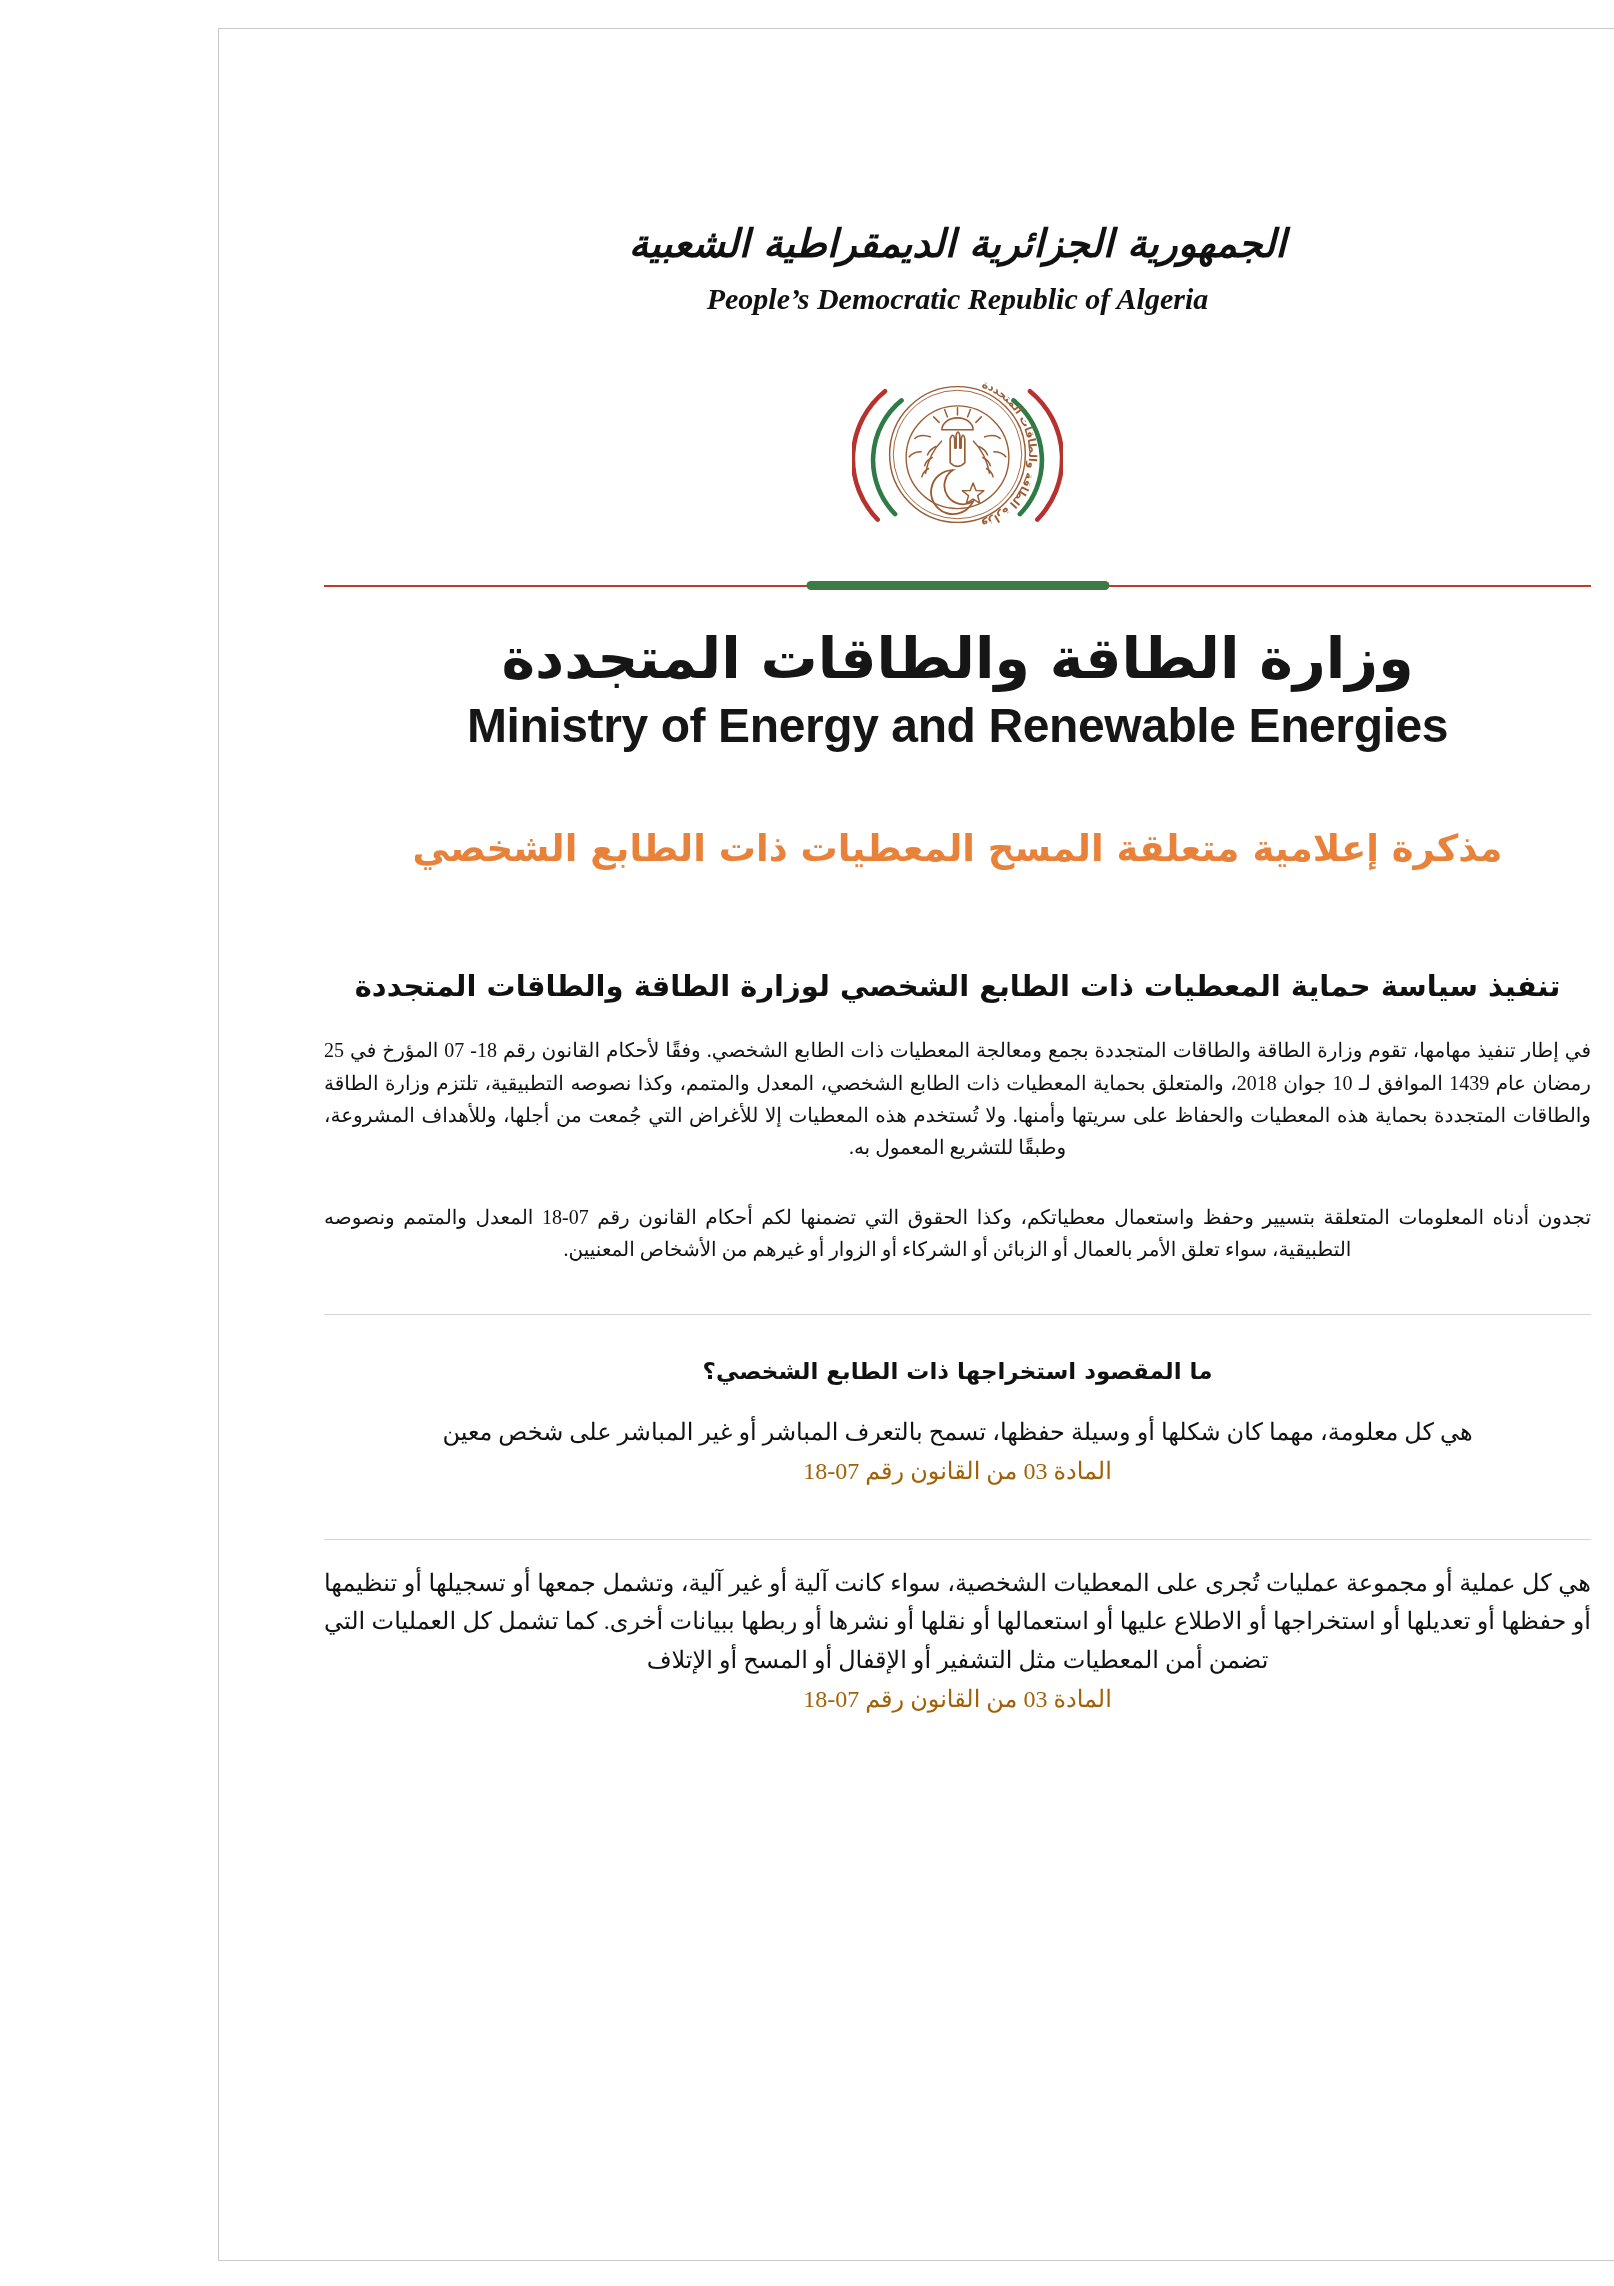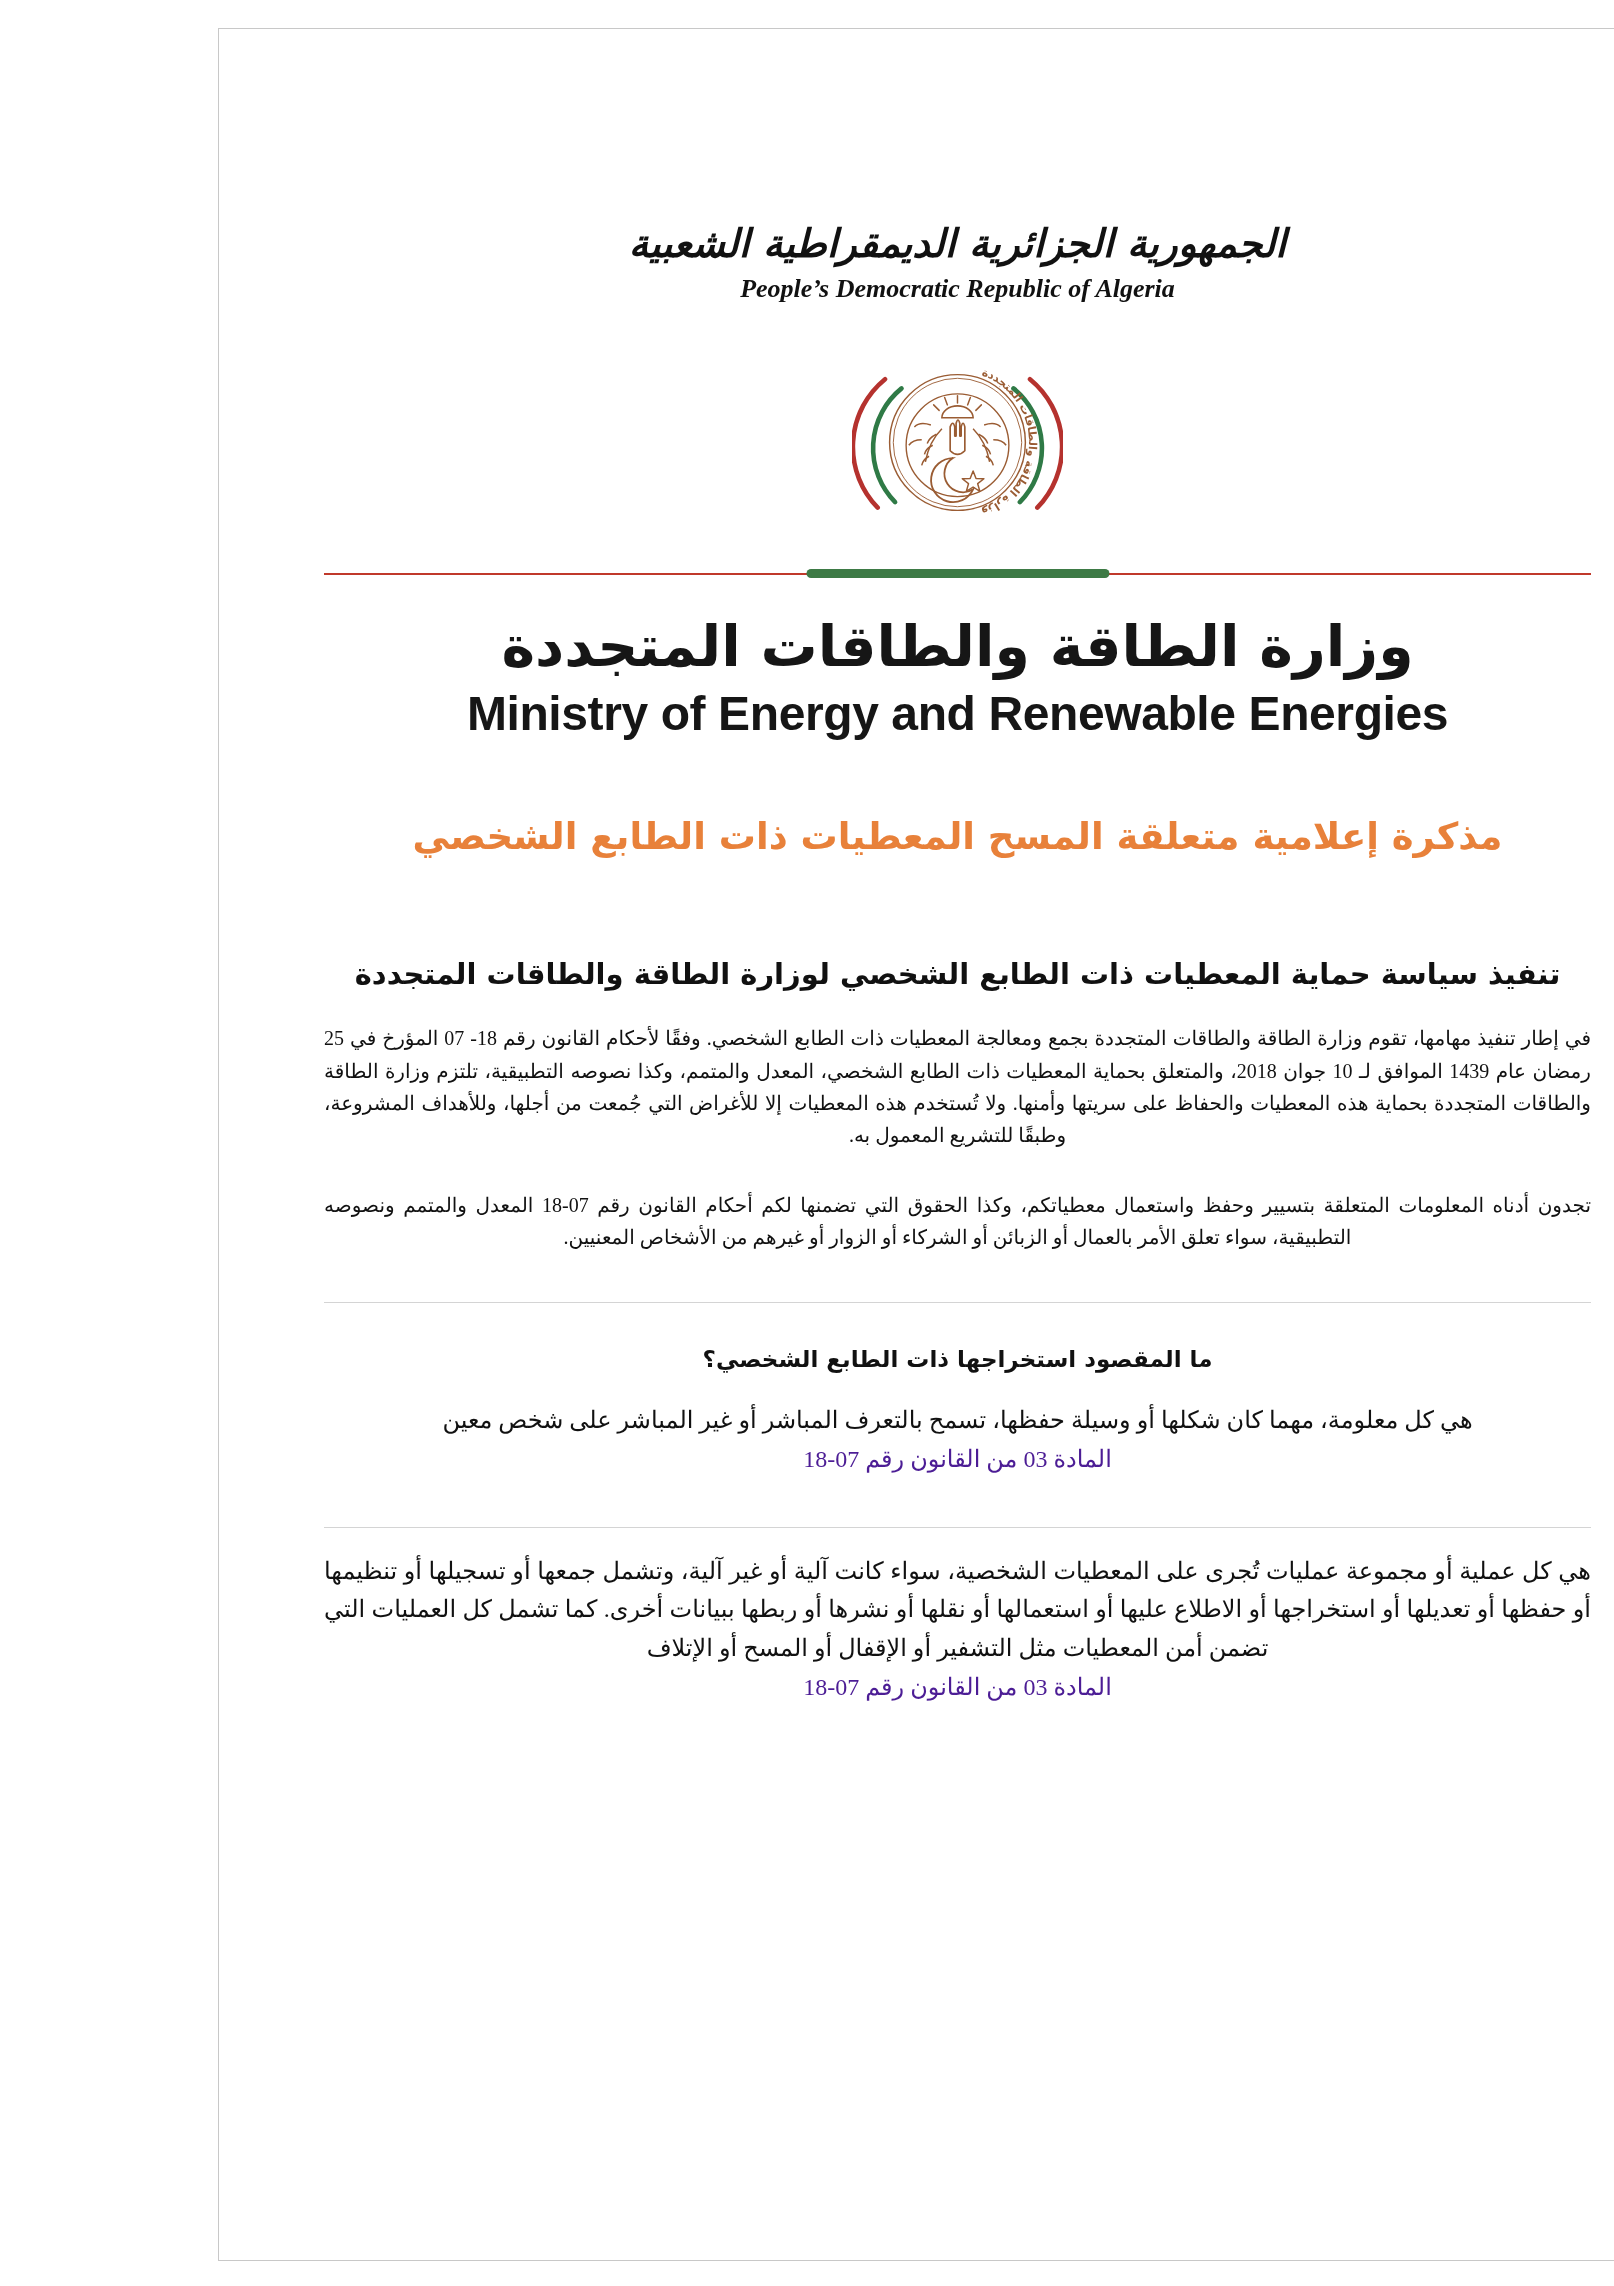--- a/index.html
+++ b/index.html
@@ -50,25 +50,25 @@
     font-style: italic;
     font-weight: 600;
     color: #111111;
     line-height: 1.15;
     letter-spacing: 0.5px;
     direction: rtl;
   }
 
   .republic-en {
     font-family: "Liberation Serif", "DejaVu Serif", serif;
-    font-size: 26px;
+    font-size: 30px;
     font-style: italic;
     font-weight: 700;
     color: #111111;
-    margin-top: 9px;
+    margin-top: 17px;
     direction: ltr;
     text-align: center;
   }
 
   
   .emblem-wrap {
     display: flex;
     justify-content: center;
     align-items: center;
     margin-top: 33px;
@@ -200,21 +200,21 @@
     line-height: 1.62;
     text-align: justify;
     text-align-last: center;
     direction: rtl;
     margin-top: 24px;
   }
 
   .ref-line {
     font-family: "Liberation Serif", "DejaVu Serif", serif;
     font-size: 24px;
-    color: #4c1d95;
+    color: #a16207;
     line-height: 1.62;
     text-align: center;
     direction: rtl;
   }
 </style>
 </head>
 <body>
 
 <div class="page">
 

